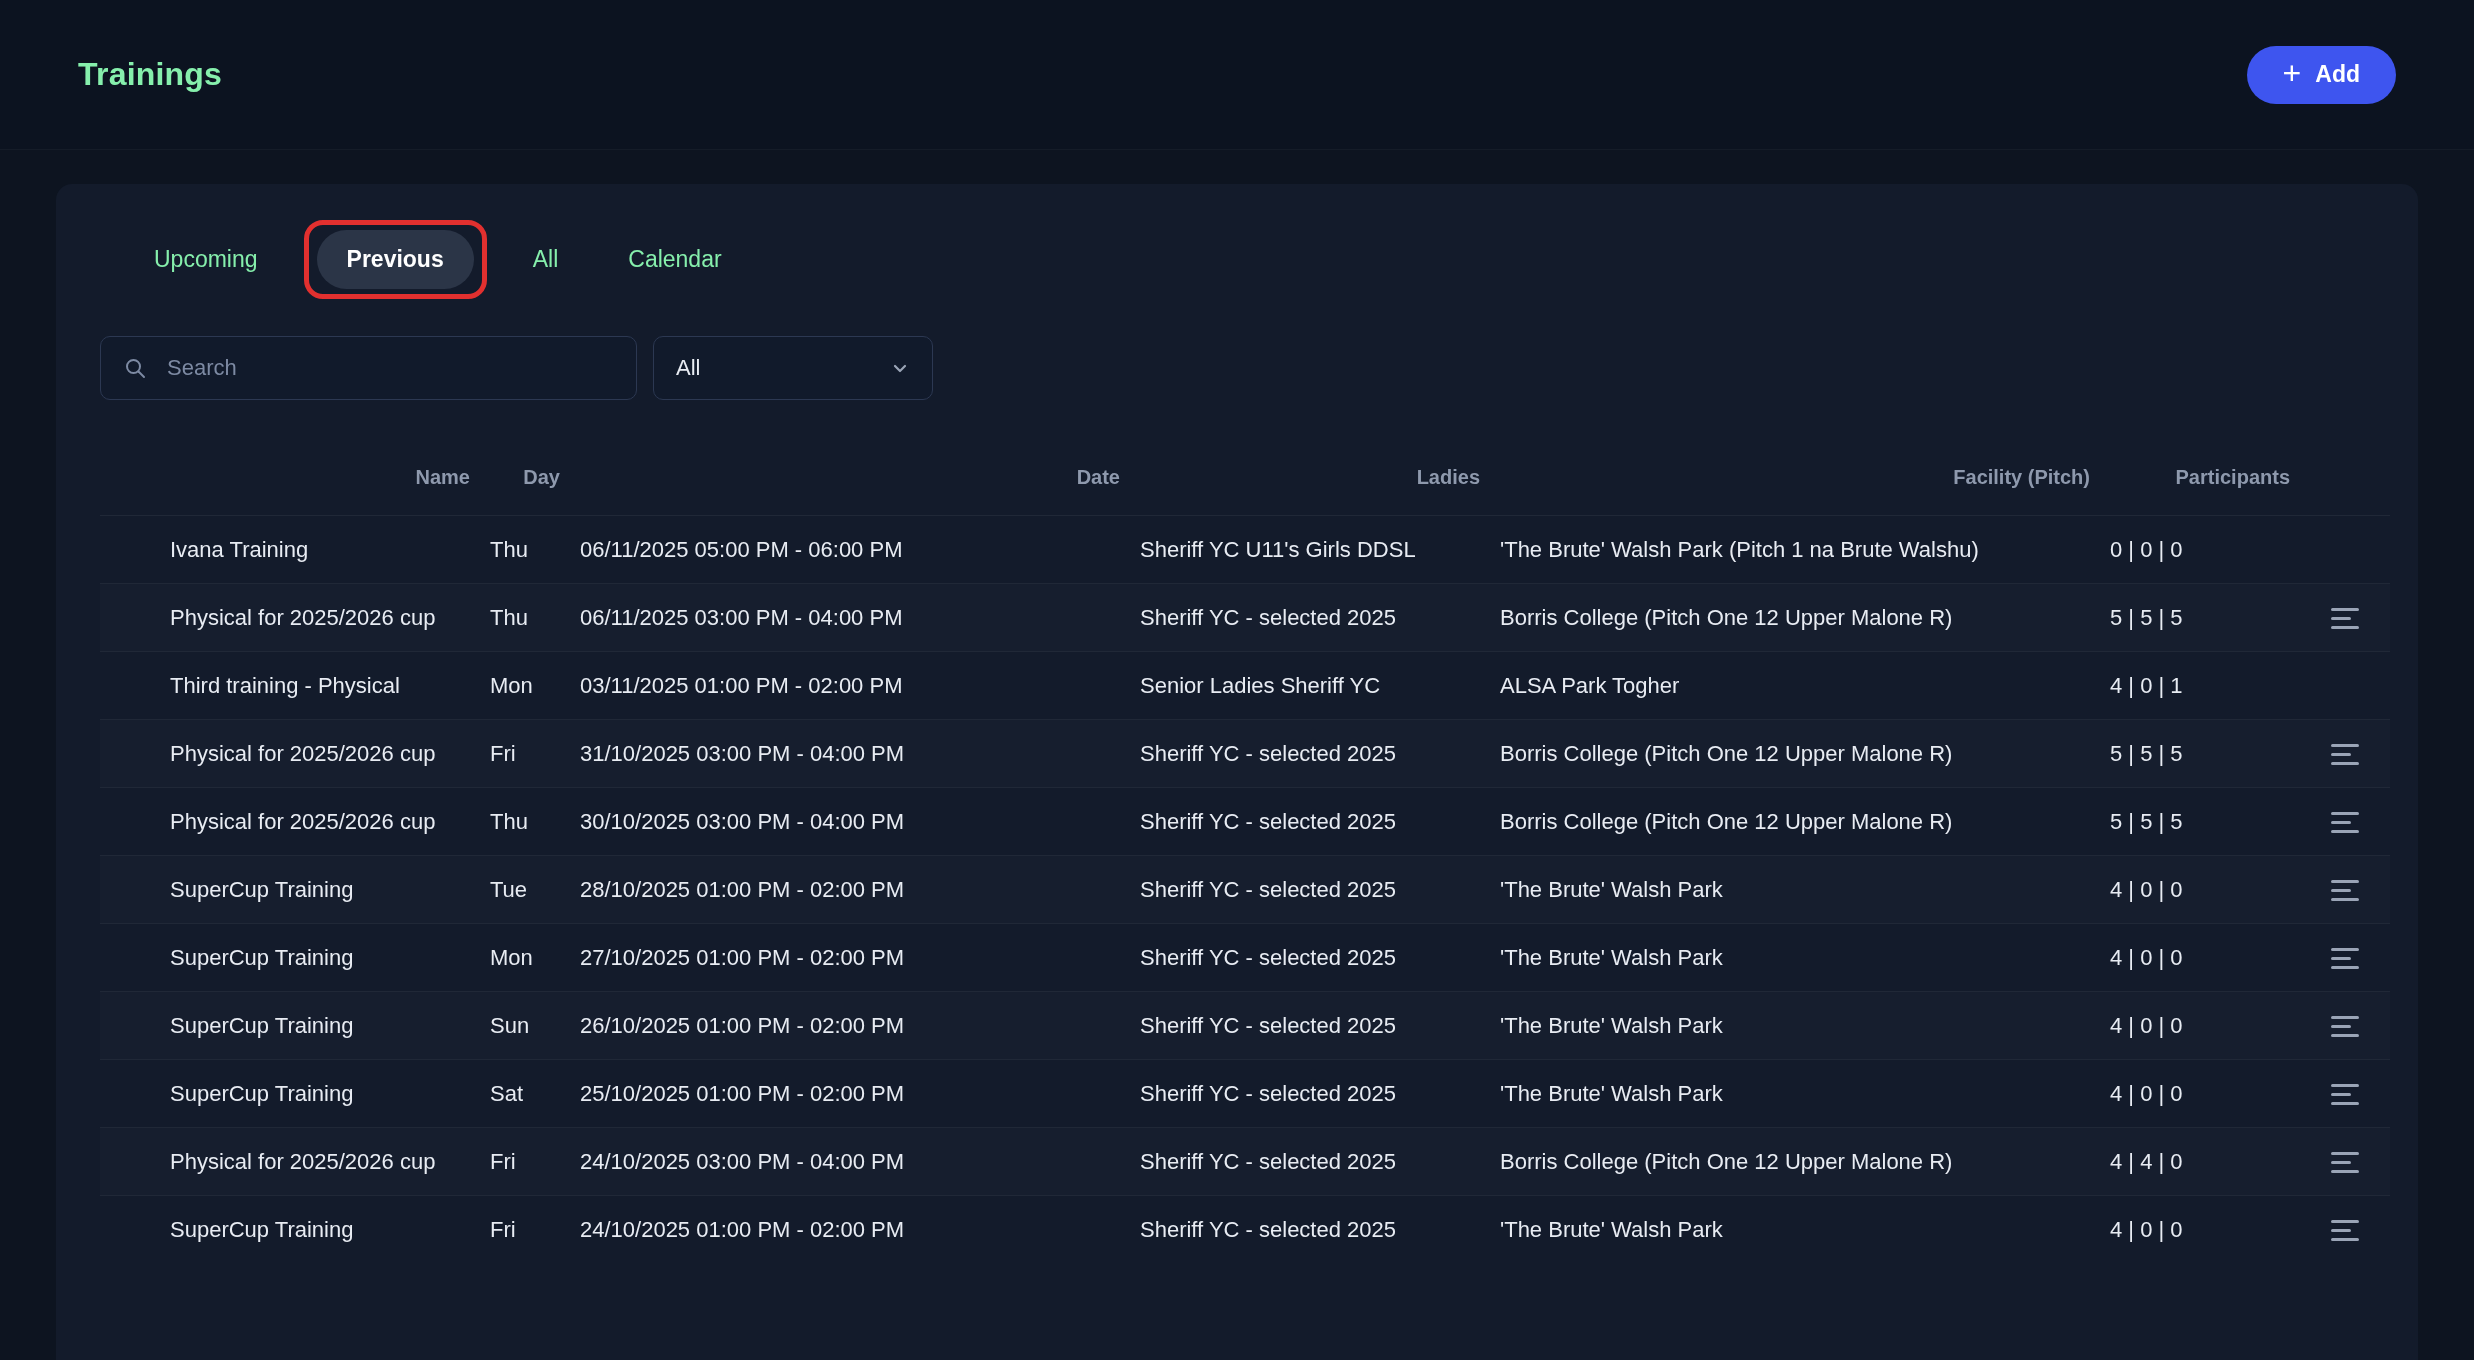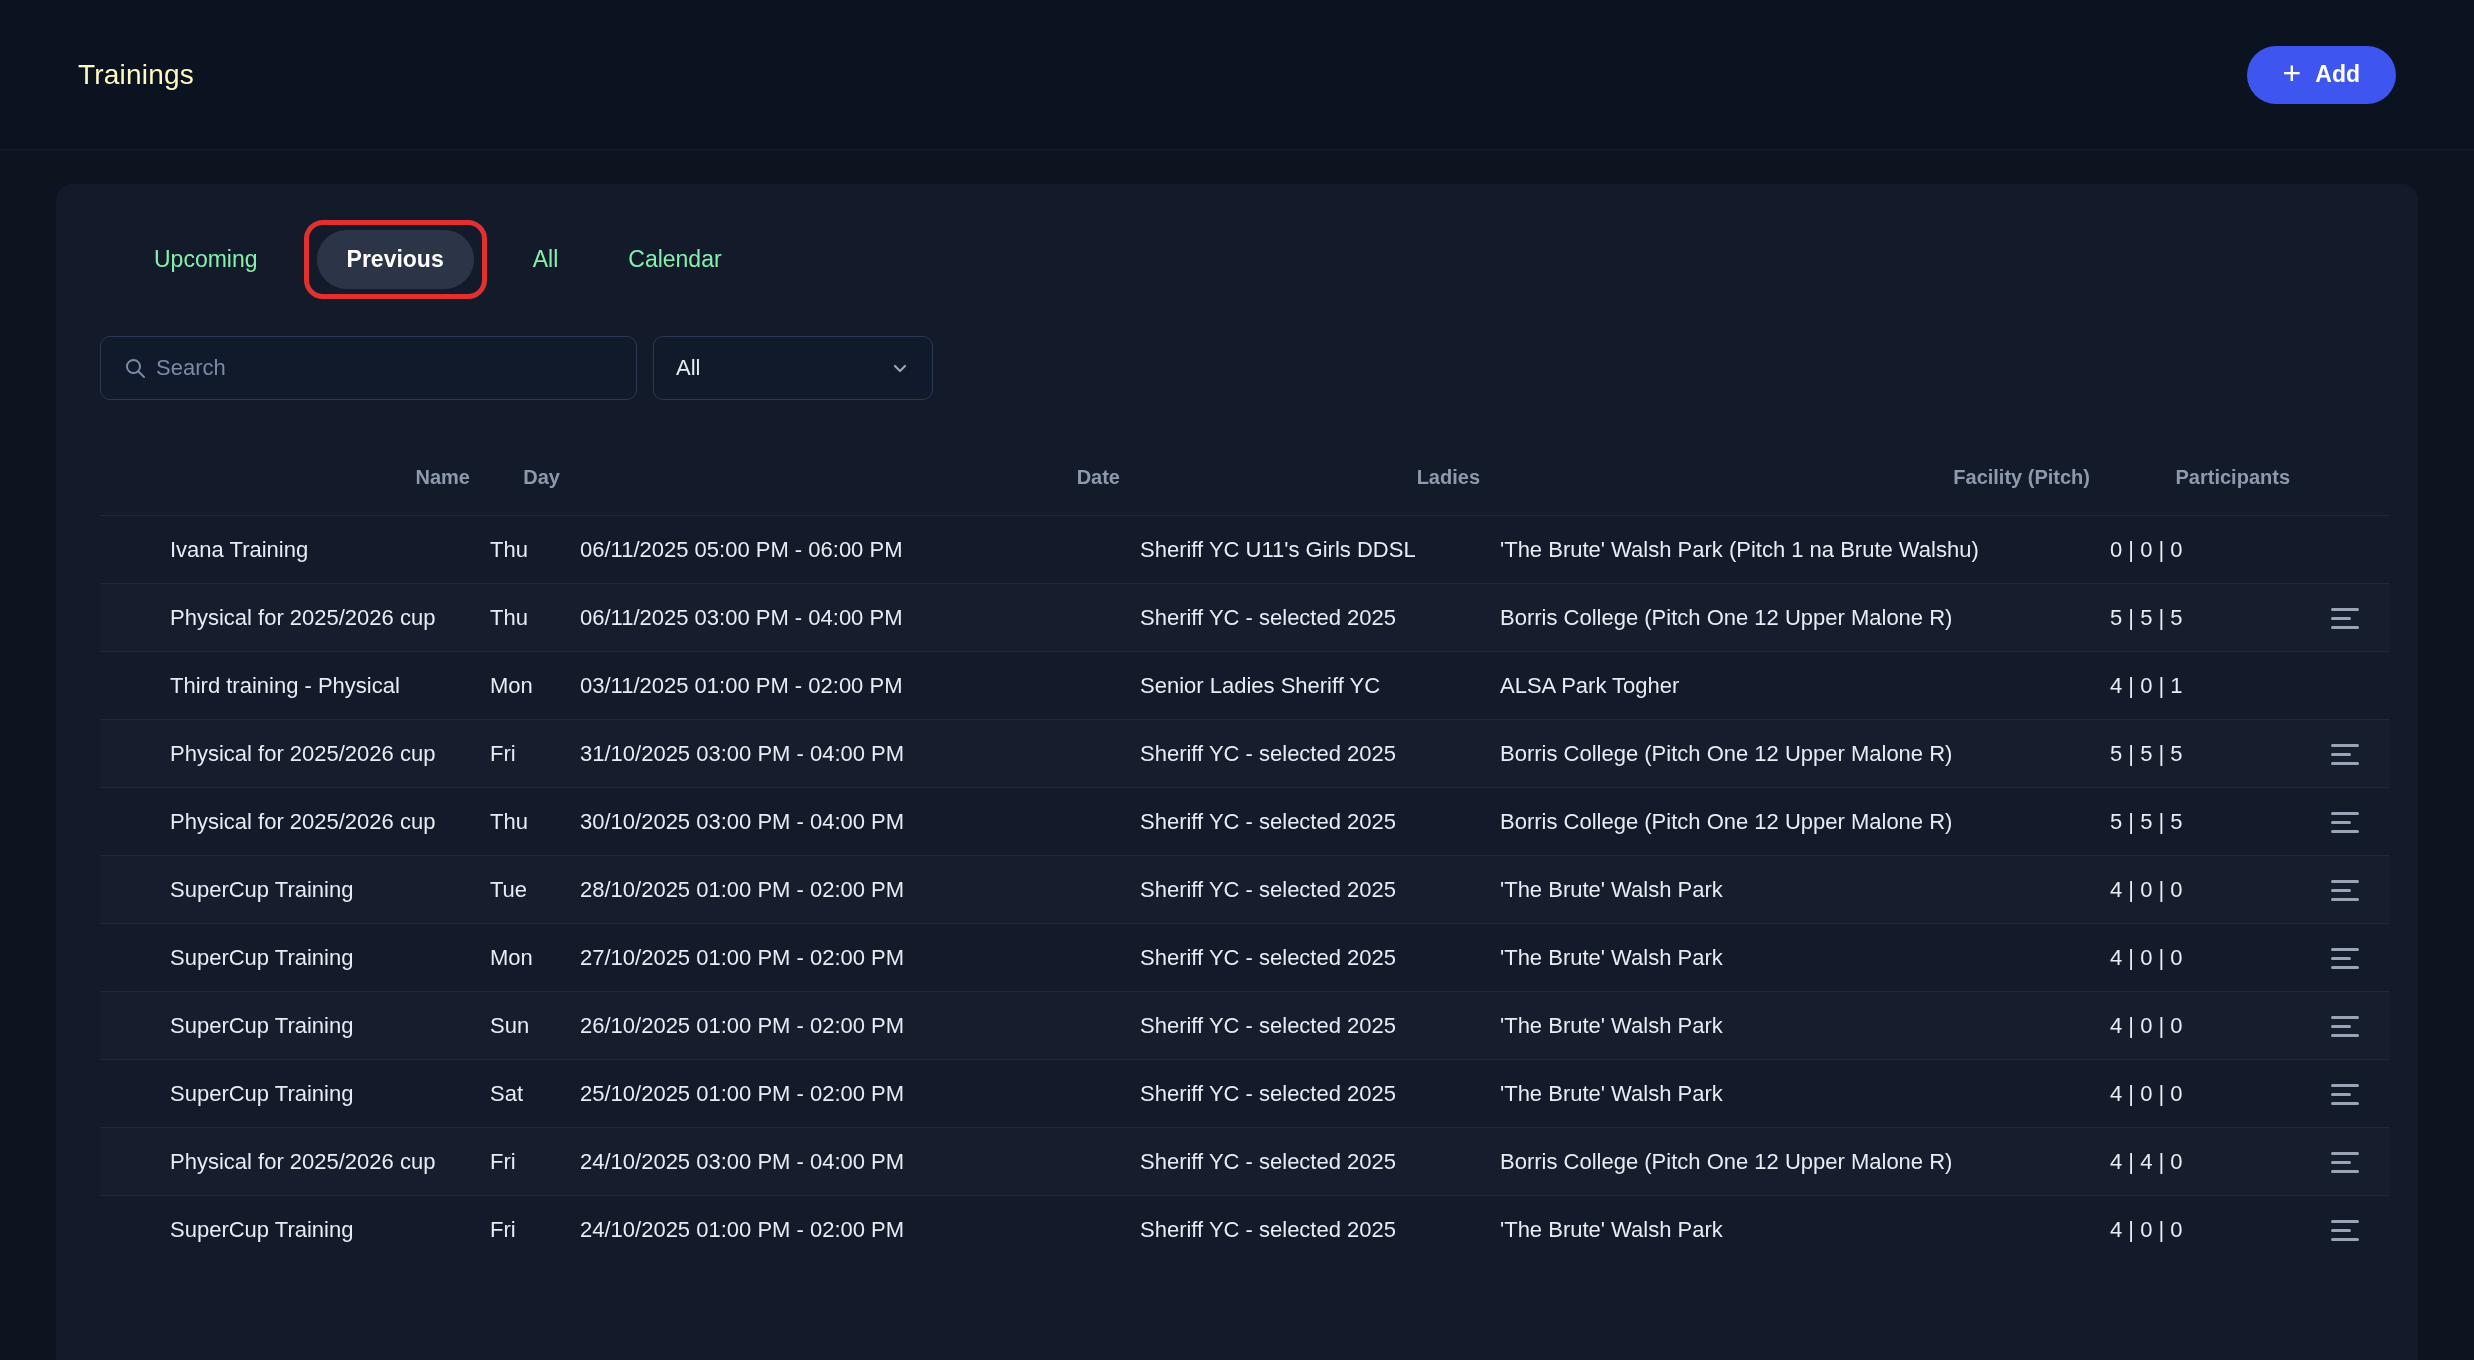--- a/index.html
+++ b/index.html
@@ -11,21 +11,21 @@
   }
 
   
   .topbar {
     height:150px;
     display:flex; align-items:center; justify-content:space-between;
     padding:0 78px 0 78px;
     background:#0c1320;
     border-bottom:1px solid rgba(255,255,255,0.04);
   }
-  .page-title { font-size:28px; font-weight:400; letter-spacing:0.2px; color:#fef9c3; }
+  .page-title { font-size:32px; font-weight:700; letter-spacing:0.2px; color:#86efac; }
   .add-btn {
     display:flex; align-items:center; gap:14px;
     background:#3e55ef; color:#ffffff;
     border:none; border-radius:999px;
     height:58px; padding:0 36px;
     font-size:23px; font-weight:600; cursor:pointer;
     font-family:inherit;
   }
   .add-btn .plus { font-size:32px; font-weight:400; line-height:1; margin-top:-3px; }
 
@@ -48,21 +48,21 @@
   .tab.active { background:#2b3547; color:#ffffff; font-weight:600; }
   .tab-annotated-wrap {
     position:relative; display:inline-flex;
     border:5px solid #e2302f; border-radius:19px; padding:5px 8px;
     margin:0 6px;
   }
 
   
   .filters { display:flex; align-items:center; gap:16px; margin-top:42px; }
   .search-box {
-    display:flex; align-items:center; gap:9px;
+    display:flex; align-items:center; gap:20px;
     width:537px; height:64px;
     border:1px solid #2c3852; border-radius:10px;
     background:#111a2b; padding:0 22px;
   }
   .search-box input {
     flex:1; background:transparent; border:none; outline:none;
     color:#dfe5ee; font-size:22px; font-family:inherit;
   }
   .search-box input::placeholder { color:#7d8aa3; }
   .select-box {

